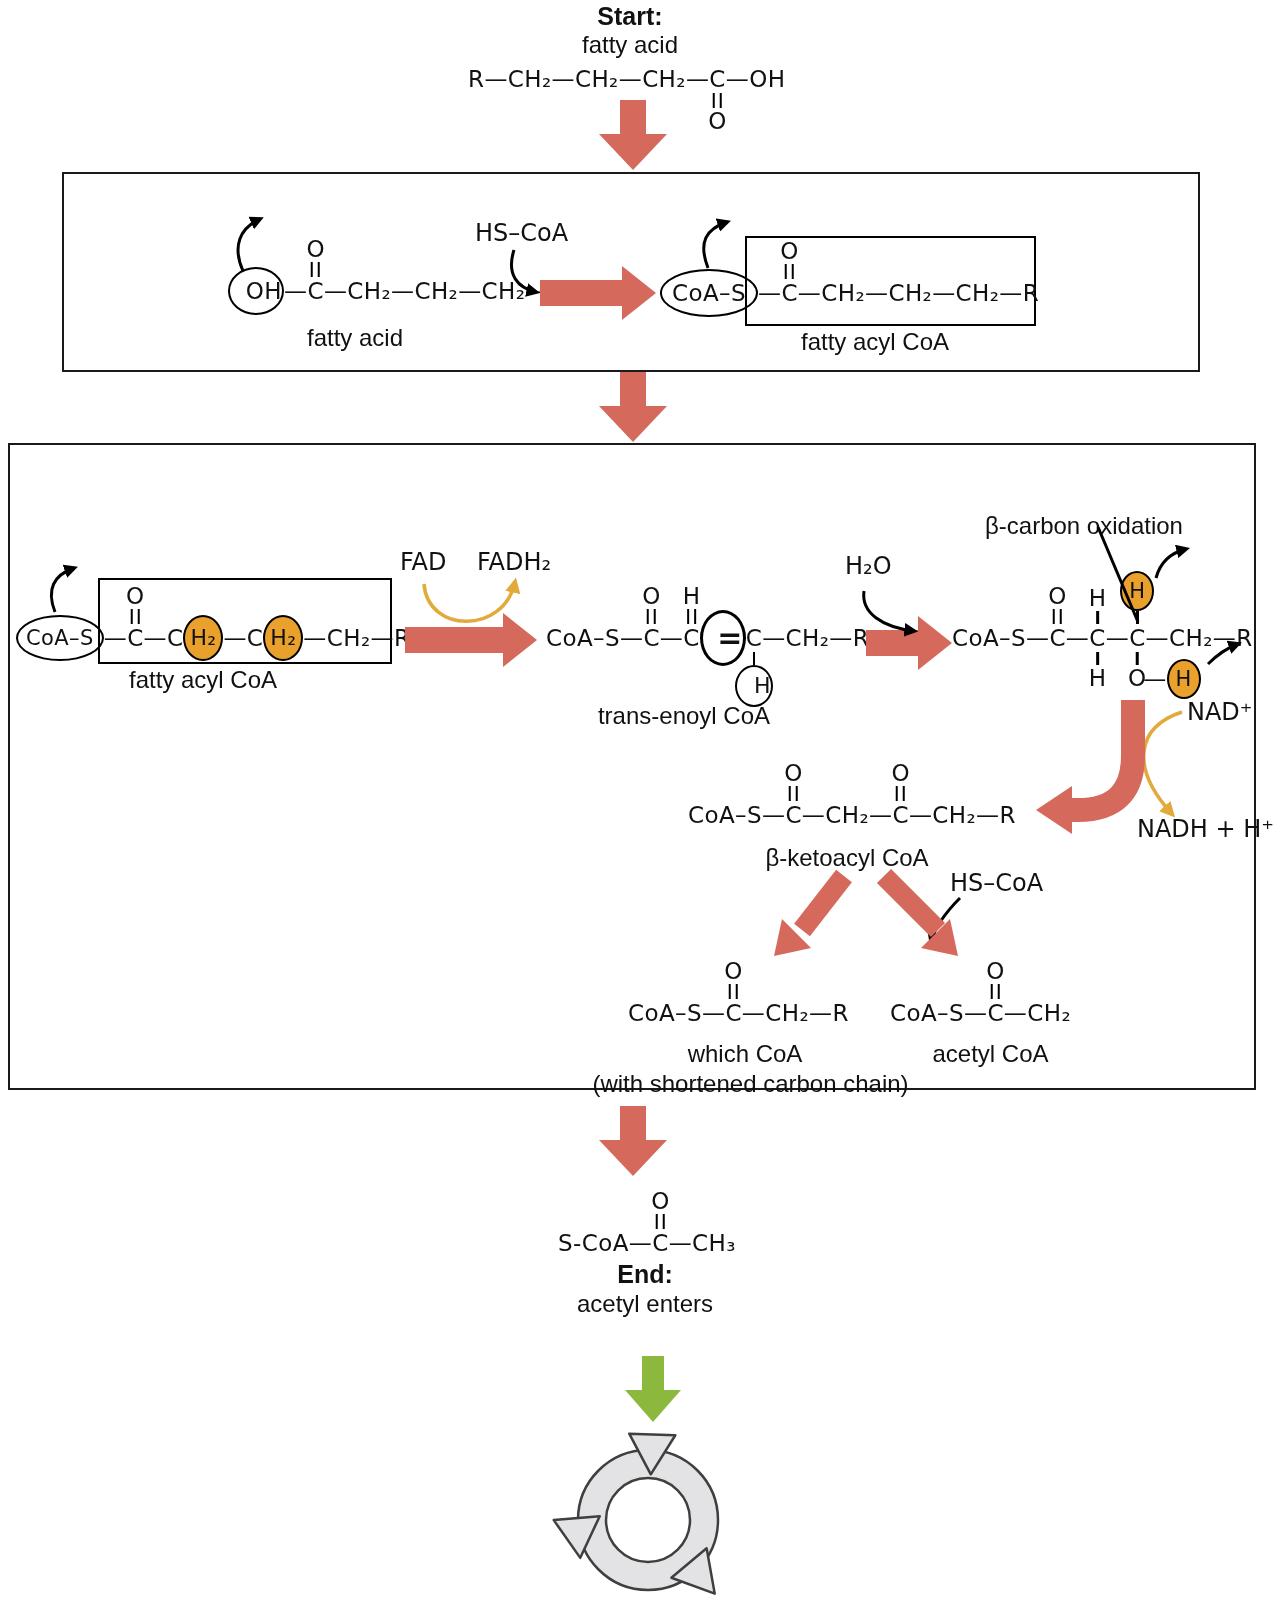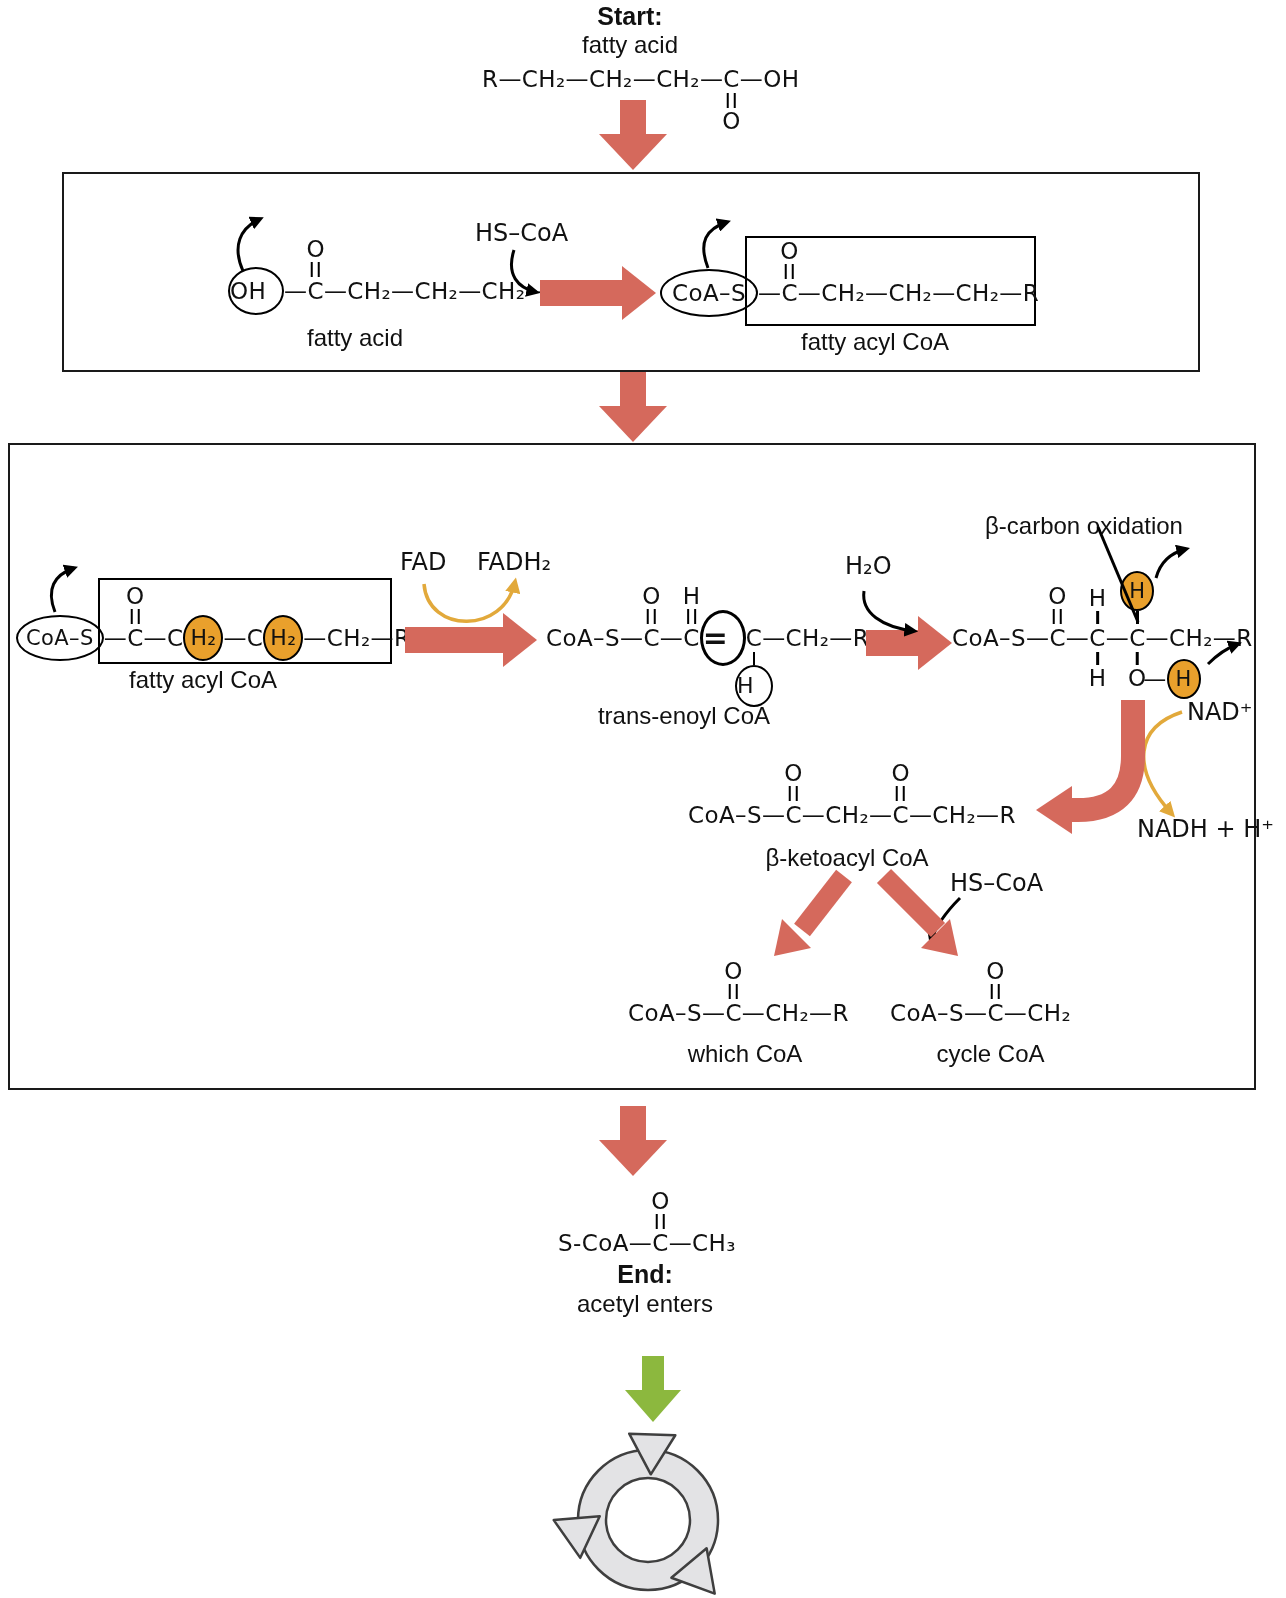--- a/index.html
+++ b/index.html
@@ -14,21 +14,21 @@
        font-family:"DejaVu Sans",sans-serif;font-size:23px;letter-spacing:.4px;line-height:28px;}
   .chem{font-family:"DejaVu Sans",sans-serif;}
   .cell{position:relative;display:inline-flex;justify-content:center;}
   .above{position:absolute;bottom:100%;left:50%;transform:translateX(-50%);
          display:flex;flex-direction:column;align-items:center;line-height:26px;}
   .below{position:absolute;top:100%;left:50%;transform:translateX(-50%);
          display:flex;flex-direction:column;align-items:center;line-height:26px;}
   .side{position:absolute;top:37px;left:14px;height:36px;display:flex;align-items:center;}
   .dbond{width:5px;height:15px;border-left:2.5px solid #000;border-right:2.5px solid #000;}
   .vbond{width:2.5px;height:13px;background:#000;}
-  .circle{border:2.5px solid #000;border-radius:50%;display:inline-flex;align-items:center;justify-content:flex-start;}
+  .circle{border:2.5px solid #000;border-radius:50%;display:inline-flex;align-items:center;justify-content:flex-end;}
   .ovalOH{width:52px;height:44px;}
   .oval{padding:8px 10px;}
   .oval2{padding:7px 8px;font-size:21px;}
   .circH{width:34px;height:38px;font-size:22px;}
   .circEq{width:40px;height:50px;font-size:30px;font-weight:600;border-width:3px;}
   .hl{background:#e9a02c;border:2.5px solid #000;border-radius:50%;width:36px;height:42px;
       display:inline-flex;align-items:center;justify-content:center;font-size:22px;}
   .hlh{background:#e9a02c;border:2.5px solid #000;border-radius:50%;width:30px;height:36px;
       display:inline-flex;align-items:center;justify-content:center;font-size:21px;}
   .box{position:absolute;border:2.5px solid #1a1a1a;}
@@ -49,21 +49,21 @@
   .krebs{position:absolute;overflow:visible;}
 </style>
 </head>
 <body>
 
 <div class="canvas">
 
   <div class="lbl ctr bold" style="left:430px;top:2px;width:400px;font-size:25px">Start:</div>
   <div class="lbl ctr" style="left:430px;top:31px;width:400px">fatty acid</div>
 
-  <div class="frm" style="left:482px;top:65px;height:28px">
+  <div class="frm" style="left:468px;top:65px;height:28px">
     <span>R—CH₂—CH₂—CH₂—</span>
     <span class="cell">
       <span>C</span>
       <span class="below">
         <span class="dbond"></span>
         <span>O</span>
       </span>
     </span>
     <span>—OH</span>
   </div>
@@ -272,33 +272,34 @@
     <span class="cell">
       <span>C</span>
       <span class="above">
         <span>O</span>
         <span class="dbond"></span>
       </span>
     </span>
     <span>—CH₂—R</span>
   </div>
   <div class="lbl ctr" style="left:645px;top:1040px;width:200px">which CoA</div>
+  <div class="lbl ctr" style="left:568px;top:1070px;width:365px">(with shortened carbon chain)</div>
 
   <div class="frm" style="left:890px;top:999px;height:28px">
     <span>CoA–S—</span>
     <span class="cell">
       <span>C</span>
       <span class="above">
         <span>O</span>
         <span class="dbond"></span>
       </span>
     </span>
     <span>—CH₂</span>
   </div>
-  <div class="lbl ctr" style="left:888px;top:1040px;width:205px">cycle CoA</div>
+  <div class="lbl ctr" style="left:888px;top:1040px;width:205px">acetyl CoA</div>
 
   <div class="dar" style="left:599px;top:1106px">
     <div class="s"></div>
     <div class="h"></div>
   </div>
 
   <div class="frm" style="left:558px;top:1229px;height:28px">
     <span>S-CoA—</span>
     <span class="cell">
       <span>C</span>

